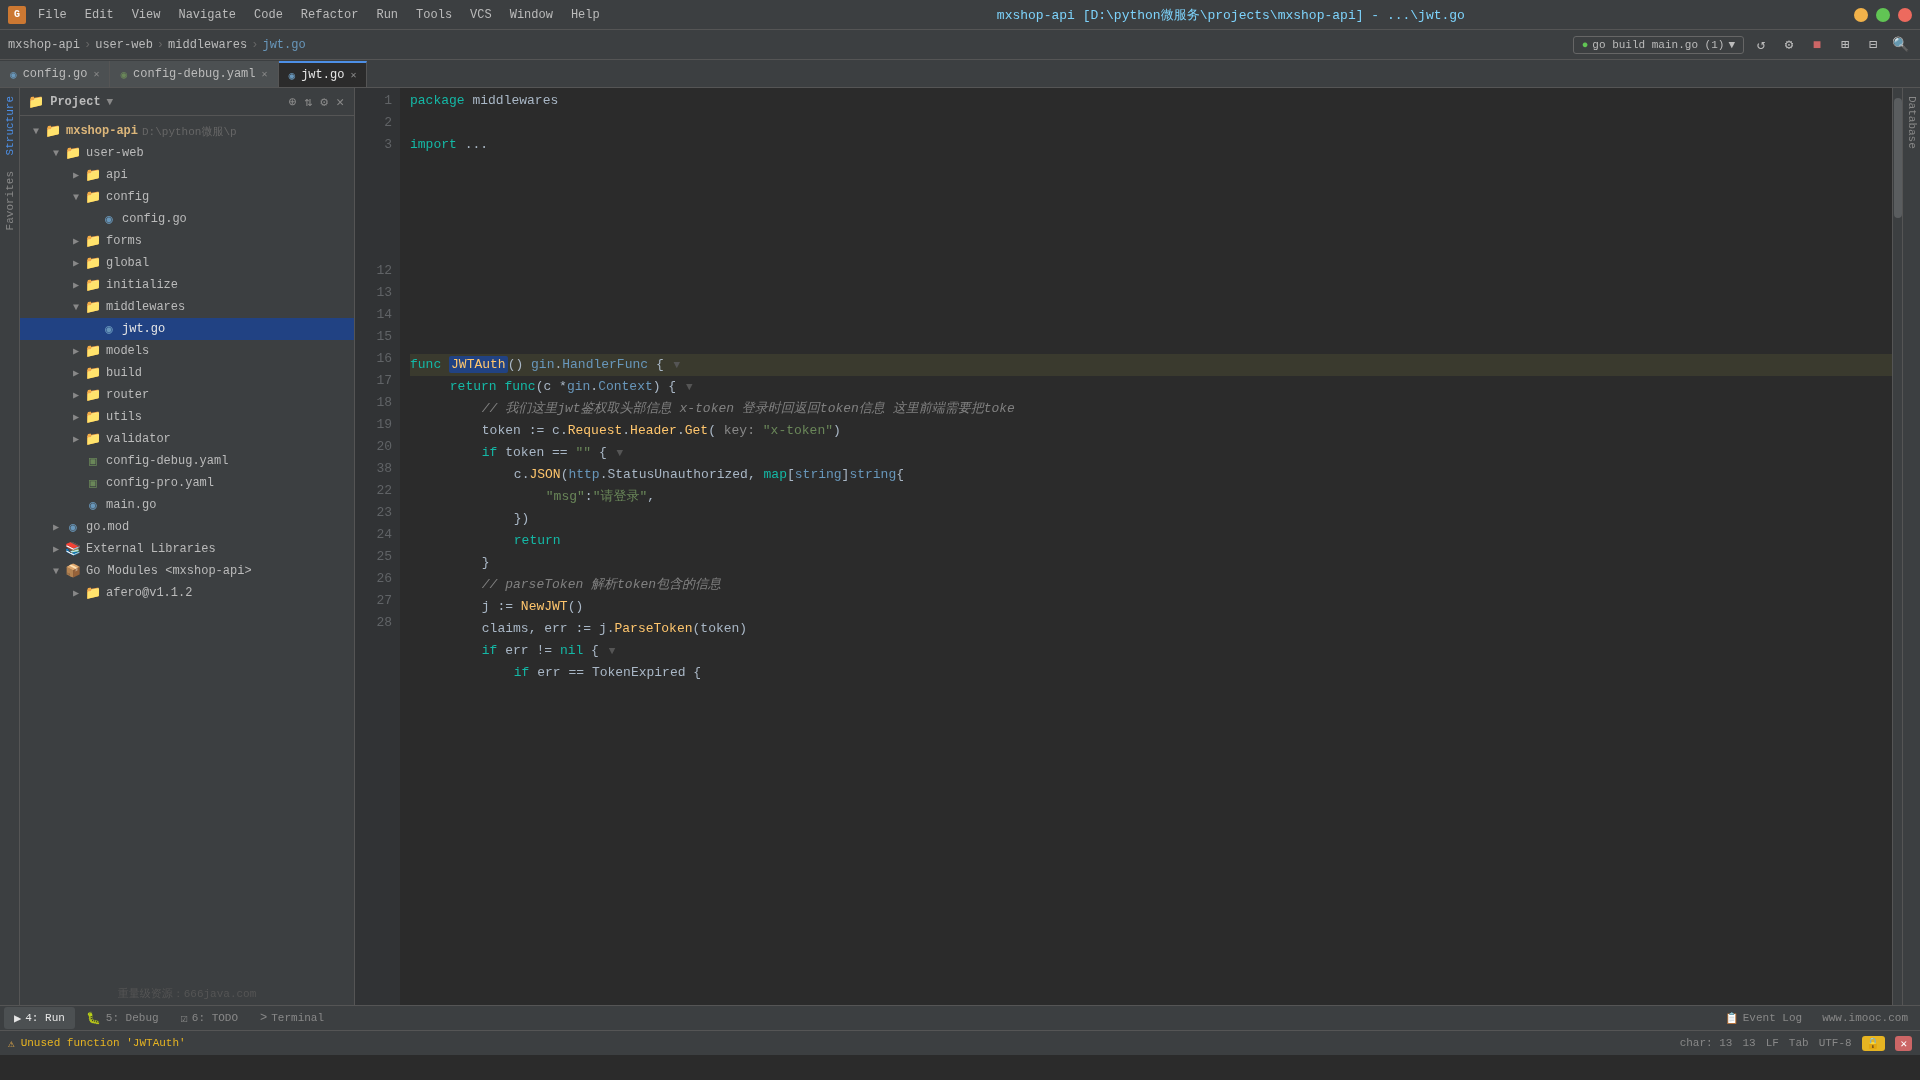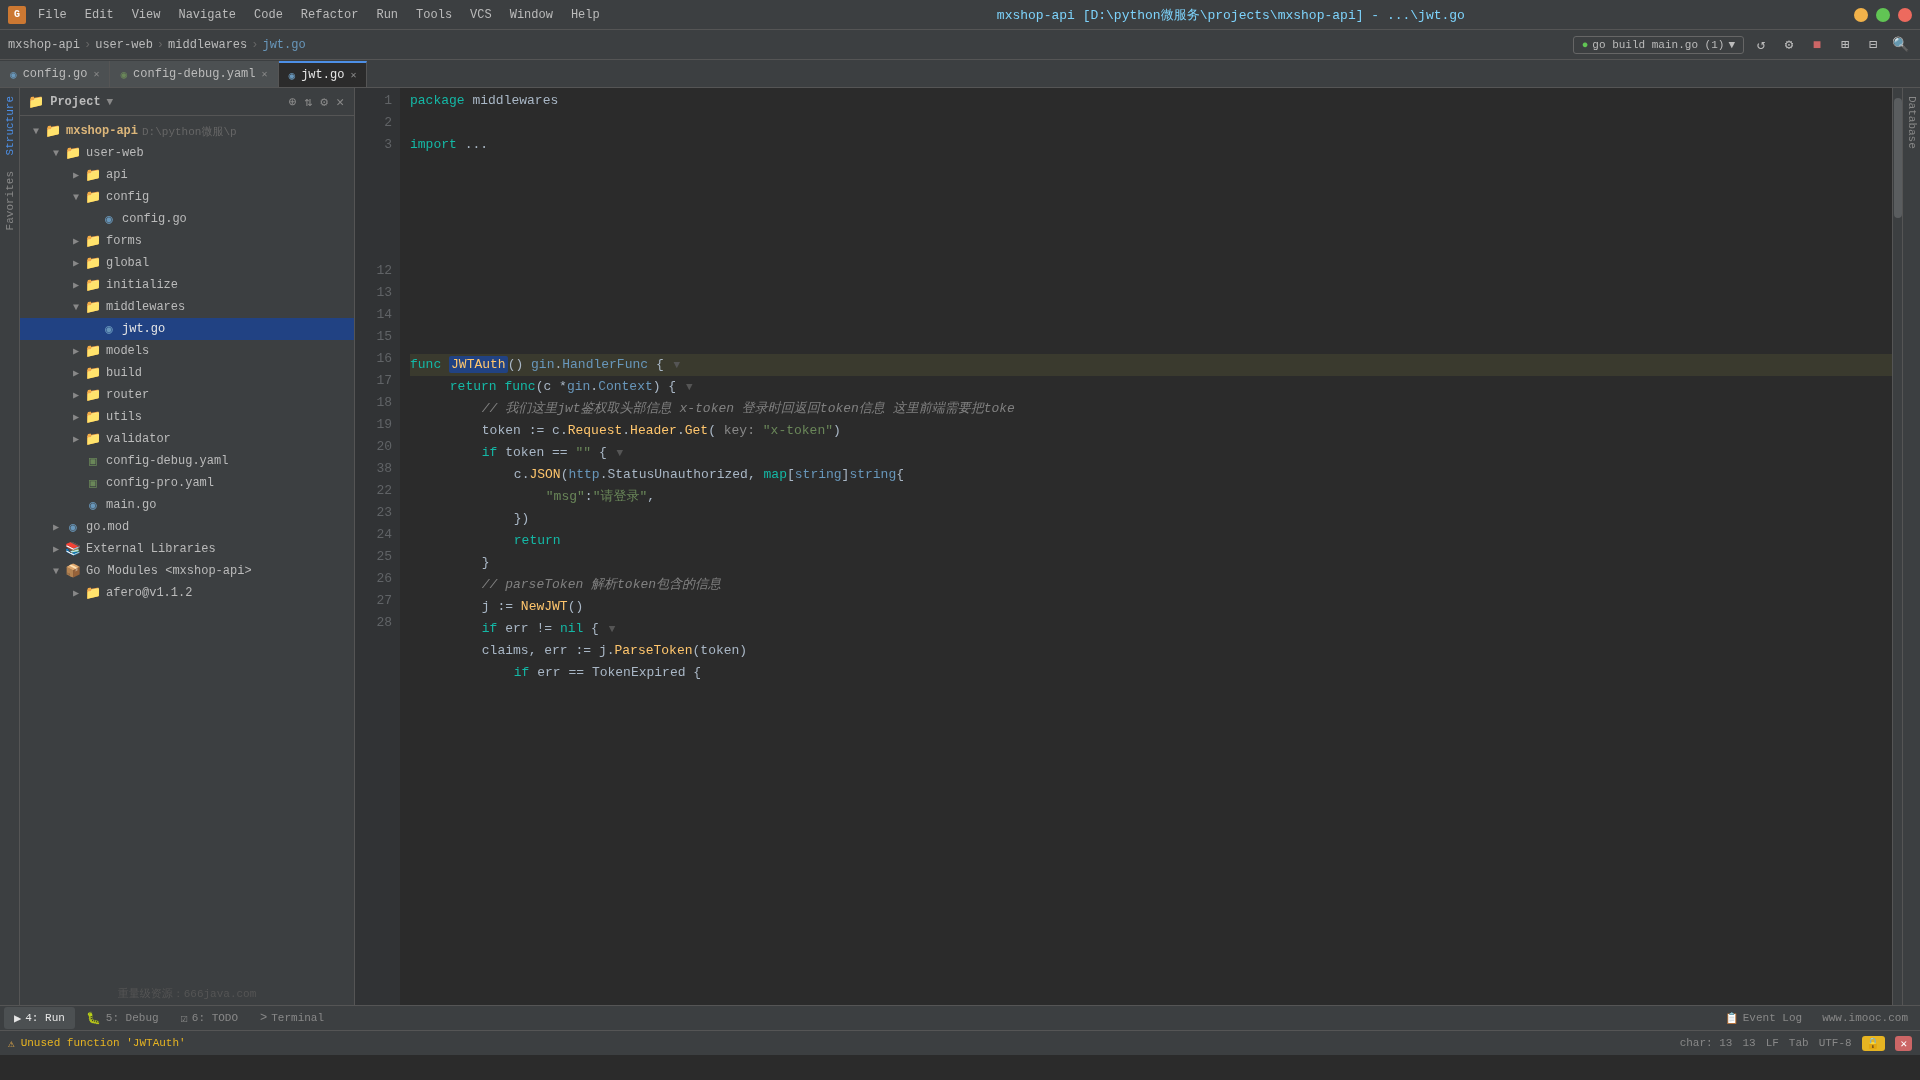--- a/index.html
+++ b/index.html
@@ -722,27 +722,27 @@
           <span class="comment">// parseToken 解析token包含的信息</span>
         </div>
 
         <div class="code-line">
           <span style="display:inline-block; width:64px;"></span>
           <span class="var-name">j</span> <span class="op">:=</span> <span class="method">NewJWT</span><span class="op">()</span>
         </div>
 
         <div class="code-line">
           <span style="display:inline-block; width:64px;"></span>
+          <span class="var-name">claims</span><span class="op">,</span> <span class="var-name">err</span> <span class="op">:=</span> <span class="var-name">j</span><span class="op">.</span><span class="method">ParseToken</span><span class="op">(</span><span class="var-name">token</span><span class="op">)</span>
+        </div>
+
+        <div class="code-line">
+          <span style="display:inline-block; width:64px;"></span>
           <span class="kw">if</span> <span class="var-name">err</span> <span class="op">!=</span> <span class="kw">nil</span> <span class="op">{</span>
           <span class="fold-icon">▼</span>
-        </div>
-
-        <div class="code-line">
-          <span style="display:inline-block; width:64px;"></span>
-          <span class="var-name">claims</span><span class="op">,</span> <span class="var-name">err</span> <span class="op">:=</span> <span class="var-name">j</span><span class="op">.</span><span class="method">ParseToken</span><span class="op">(</span><span class="var-name">token</span><span class="op">)</span>
         </div>
 
         <div class="code-line">
           <span style="display:inline-block; width:96px;"></span>
           <span class="kw">if</span> <span class="var-name">err</span> <span class="op">==</span> <span class="var-name">TokenExpired</span> <span class="op">{</span>
         </div>
       </div>
 
       <div class="editor-scrollbar">
         <div class="editor-scrollbar-thumb"></div>

